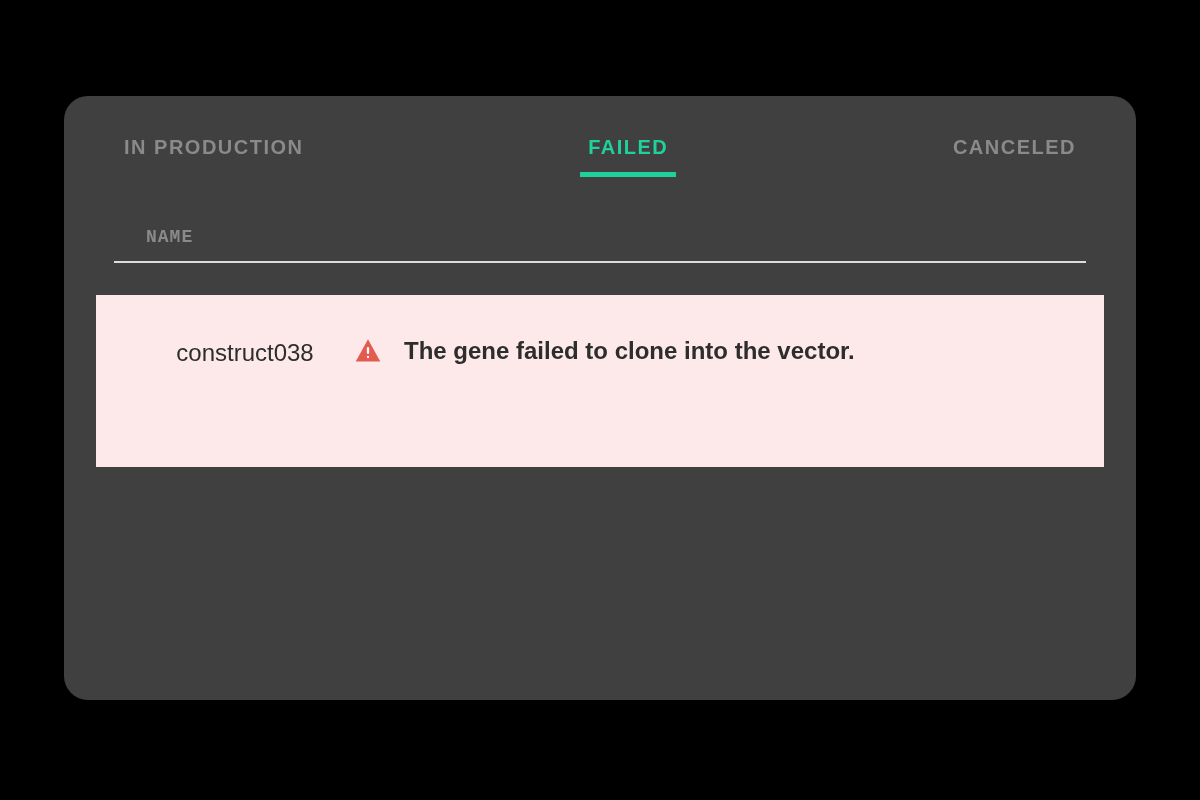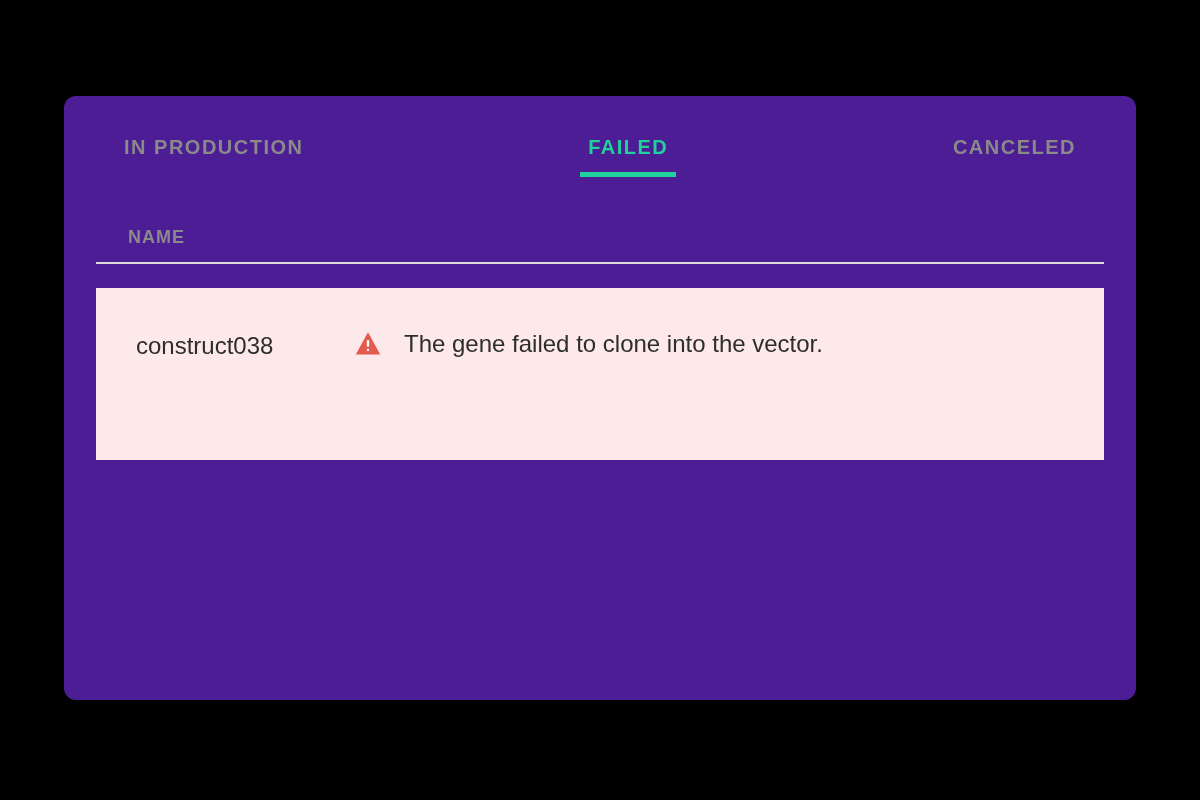--- a/index.html
+++ b/index.html
@@ -8,22 +8,22 @@
       box-sizing: border-box;
     }
     body {
       background: #000;
       width: 1200px;
       height: 800px;
       font-family: -apple-system, BlinkMacSystemFont, "Segoe UI", Helvetica, Arial, sans-serif;
       overflow: hidden;
     }
     .card {
-      background: #4c1d95;
-      border-radius: 12px;
+      background: #404040;
+      border-radius: 24px;
       margin: 96px 64px 0 64px;
       height: 604px;
       padding: 0;
       box-shadow: 0 0 0 1px rgba(0,0,0,0.03);
     }
     .tabs {
       display: flex;
       justify-content: space-between;
       padding: 30px 60px 0 60px;
     }
@@ -62,24 +62,26 @@
       color: #8a8a8a;
       text-transform: uppercase;
     }
     .col-name {
       flex: 0 0 258px;
     }
     .col-details {
       flex: 1;
     }
     .content-area {
-      padding: 0 32px;
+      padding: 8px 32px;
+      text-align: center;
     }
     .header-wrap {
-      padding: 0 32px;
+      padding: 0 50px;
+      font-family: Liberation Mono, monospace;
     }
     .row {
       background: #fde9e9;
       display: flex;
       align-items: flex-start;
       padding: 42px 40px 100px 40px;
       margin-top: 24px;
     }
     .row-name {
       flex: 0 0 218px;
@@ -95,21 +97,21 @@
       gap: 22px;
     }
     .warn-icon {
       width: 28px;
       height: 28px;
       flex-shrink: 0;
     }
     .row-detail-text {
       font-size: 24px;
       color: #2d2d2d;
-      font-weight: 400;
+      font-weight: 700;
     }
   </style>
 </head>
 <body>
 
 <div class="card">
 
   <div class="tabs">
     <div class="tab">IN PRODUCTION</div>
     <div class="tab active">FAILED</div>

